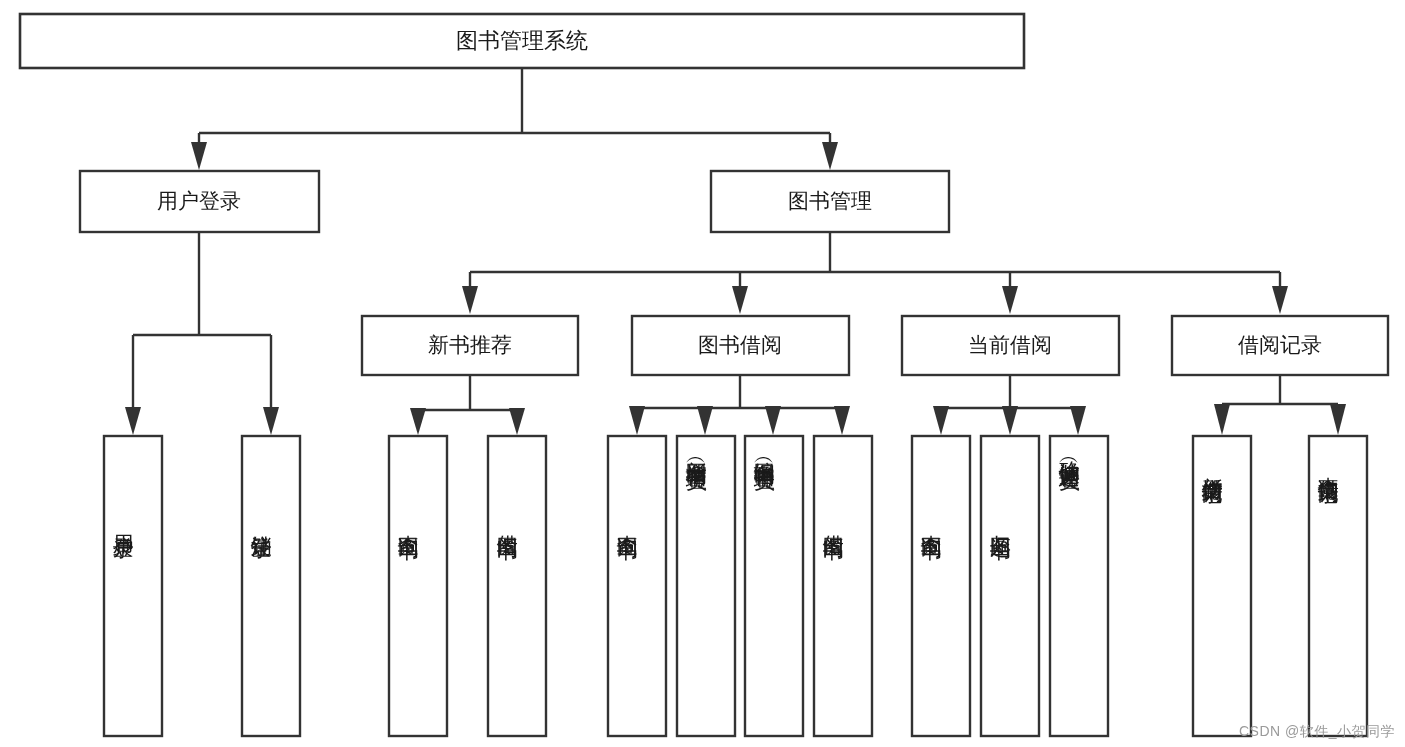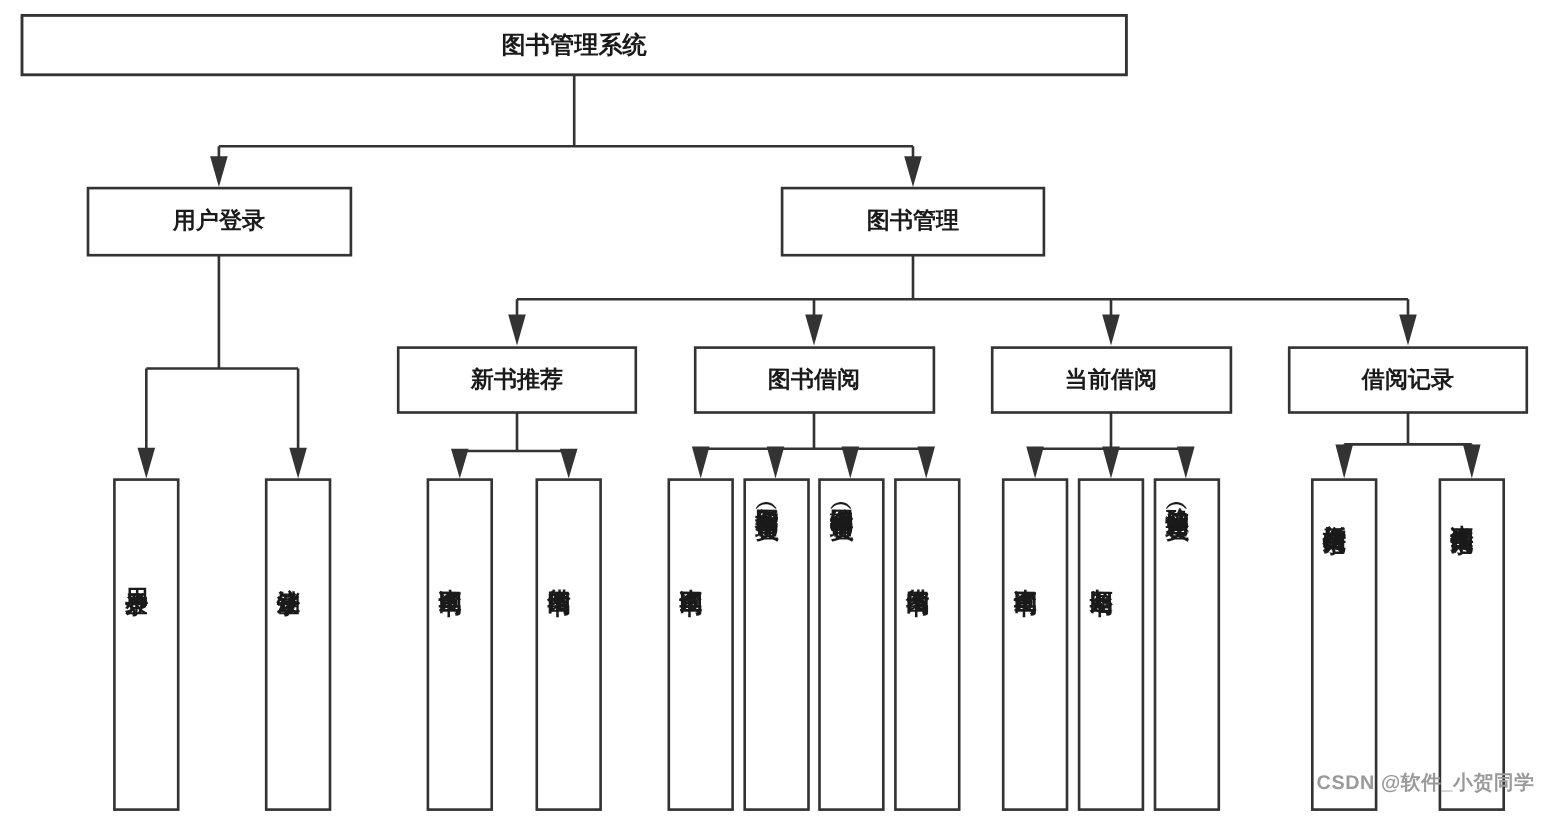--- a/index.html
+++ b/index.html
@@ -11,21 +11,20 @@
     width: 1405px;
     height: 747px;
     font-family: "Liberation Sans", "DejaVu Sans", sans-serif;
     overflow: hidden;
     position: relative;
   }
   #diagram-root {
     position: relative;
     width: 1405px;
     height: 747px;
-    font-weight: bold;
   }
   svg.diagram {
     position: absolute;
     top: 0;
     left: 0;
     width: 1405px;
     height: 747px;
     display: block;
   }
   .node-rect {
@@ -67,23 +66,23 @@
     line-height: 1.06;
     color: #1a1a1a;
     letter-spacing: 1.5px;
     text-align: left;
     white-space: nowrap;
     pointer-events: none;
   }
   .watermark {
     position: absolute;
     right: 10px;
-    bottom: 24px;
-    font-family: "Liberation Sans", "DejaVu Sans", sans-serif;
-    font-size: 18px;
+    bottom: 6px;
+    font-family: "Liberation Sans", "DejaVu Sans", sans-serif;
+    font-size: 14px;
     color: #9a9a9a;
     white-space: nowrap;
     letter-spacing: 0.5px;
   }
 </style>
 </head>
 <body>
 
 <div id="diagram-root">
 

